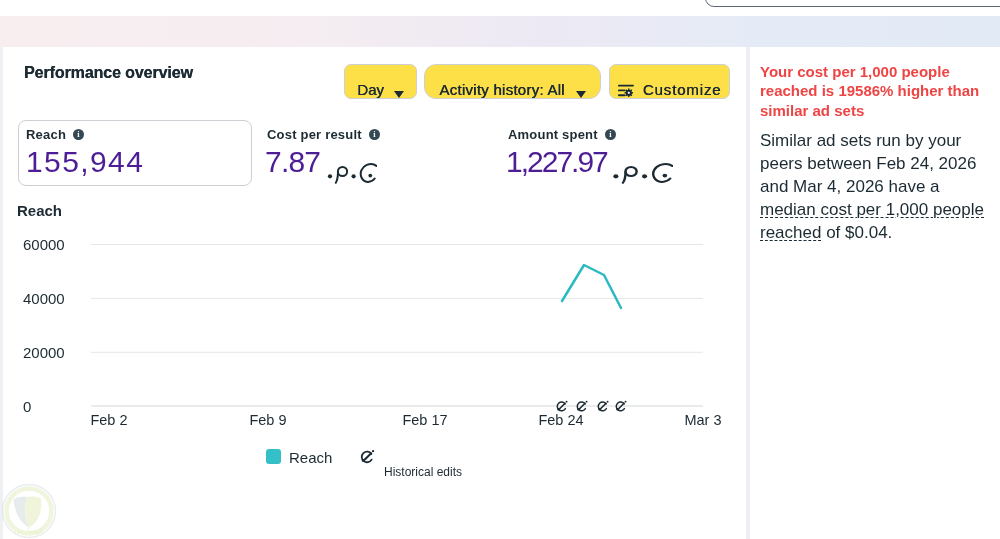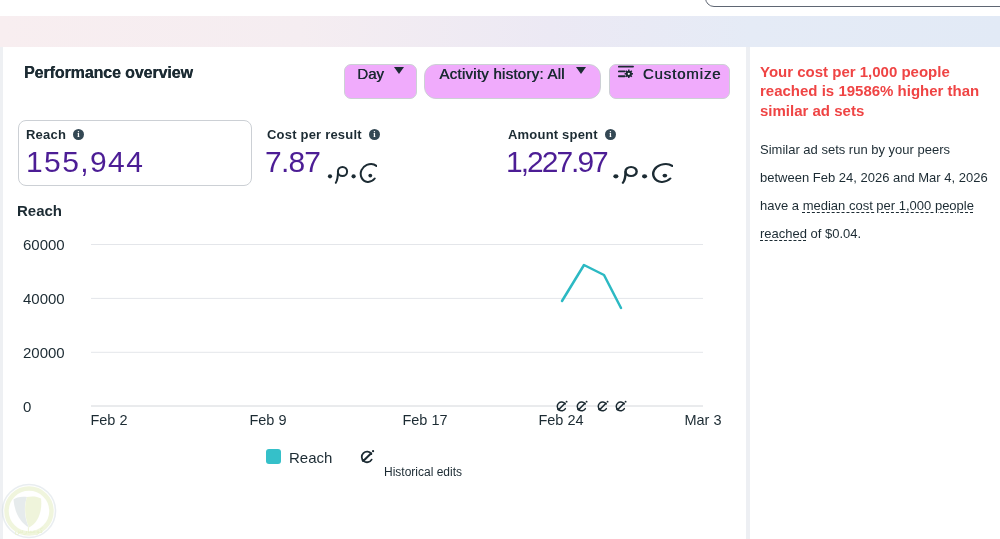--- a/index.html
+++ b/index.html
@@ -10,21 +10,21 @@
   .topbox { position:absolute; left:705px; top:-12px; width:360px; height:19px;
     border:1.5px solid #5f6673; border-radius:9px; background:#fff; }
   .leftstrip { position:absolute; left:0; top:47px; width:3px; height:492px; background:#eef0f3; }
   .gapstrip { position:absolute; left:746px; top:47px; width:4px; height:492px; background:#edeff3; }
   .card { position:absolute; left:3px; top:47px; width:743px; height:492px; background:#fff; border-radius:8px 8px 0 0; }
   .rightcard { position:absolute; left:750px; top:48px; width:250px; height:491px; background:#fff; border-radius:8px 0 0 0; }
 
   .h1 { position:absolute; left:17px; top:64px; font-size:16px; font-weight:bold; letter-spacing:-0.1px; text-shadow:0.3px 0 0 currentColor;margin-left:7px; }
 
   .btn { position:absolute; top:64px; height:35px; border:1px solid #ccd0d5; border-radius:7px;
-    background:#f0abfc; display:flex; align-items:flex-start; justify-content:center;
+    background:#fde047; display:flex; align-items:flex-end; justify-content:center;
     font-size:15px; font-weight:400; color:#1c2b33; text-shadow:0.45px 0 0 currentColor; }
   .caret { display:inline-block; width:0; height:0; border-left:5.5px solid transparent;
     border-right:5.5px solid transparent; border-top:7px solid #1c2b33; margin-left:10px; margin-top:2px; }
 
   .metricbox { position:absolute; left:18px; top:120px; width:234px; height:66px;
     border:1px solid #ccd0d5; border-radius:8px; }
   .mlabel { font-size:13px; font-weight:bold; color:#1c2b33; display:flex; align-items:center; gap:7px; letter-spacing:0.2px; }
   .mvalue { font-size:30px; font-weight:400; color:#4c1d95; }
 
   .reachtitle { position:absolute; left:17px; top:202px; font-size:15px; font-weight:bold; }
@@ -32,21 +32,21 @@
   .ylab { position:absolute; width:60px; font-size:15px; color:#1c2b33; }
   .xlab { position:absolute; width:80px; text-align:center; font-size:14.5px; color:#1c2b33; top:412px; }
 
   .legend { position:absolute; top:449px; left:0; width:746px; }
   .leg-sq { position:absolute; left:266px; top:0; width:15px; height:15px; background:#35c0c9; border-radius:3px; }
   .leg-t1 { position:absolute; left:289px; top:0; font-size:15px; }
   .leg-t2 { position:absolute; left:384px; top:16px; font-size:12px; }
 
   .rc-head { position:absolute; left:760px; top:62px; width:232px; font-size:15px; font-weight:bold;
     line-height:19.4px; color:#ef4444; }
-  .rc-body { position:absolute; left:760px; top:136px; width:238px; font-size:13px; line-height:28px; color:#1c2b33; }
+  .rc-body { position:absolute; left:760px; top:129px; width:238px; font-size:17px; line-height:23px; color:#1c2b33; }
   .dotted { text-decoration:underline; text-decoration-style:dashed; text-underline-offset:2px; text-decoration-thickness:1px; }
 </style>
 </head>
 <body>
   <div class="band"></div>
   <div class="topbox"></div>
   <div class="leftstrip"></div>
   <div class="gapstrip"></div>
   <div class="card"></div>
   <div class="rightcard"></div>

